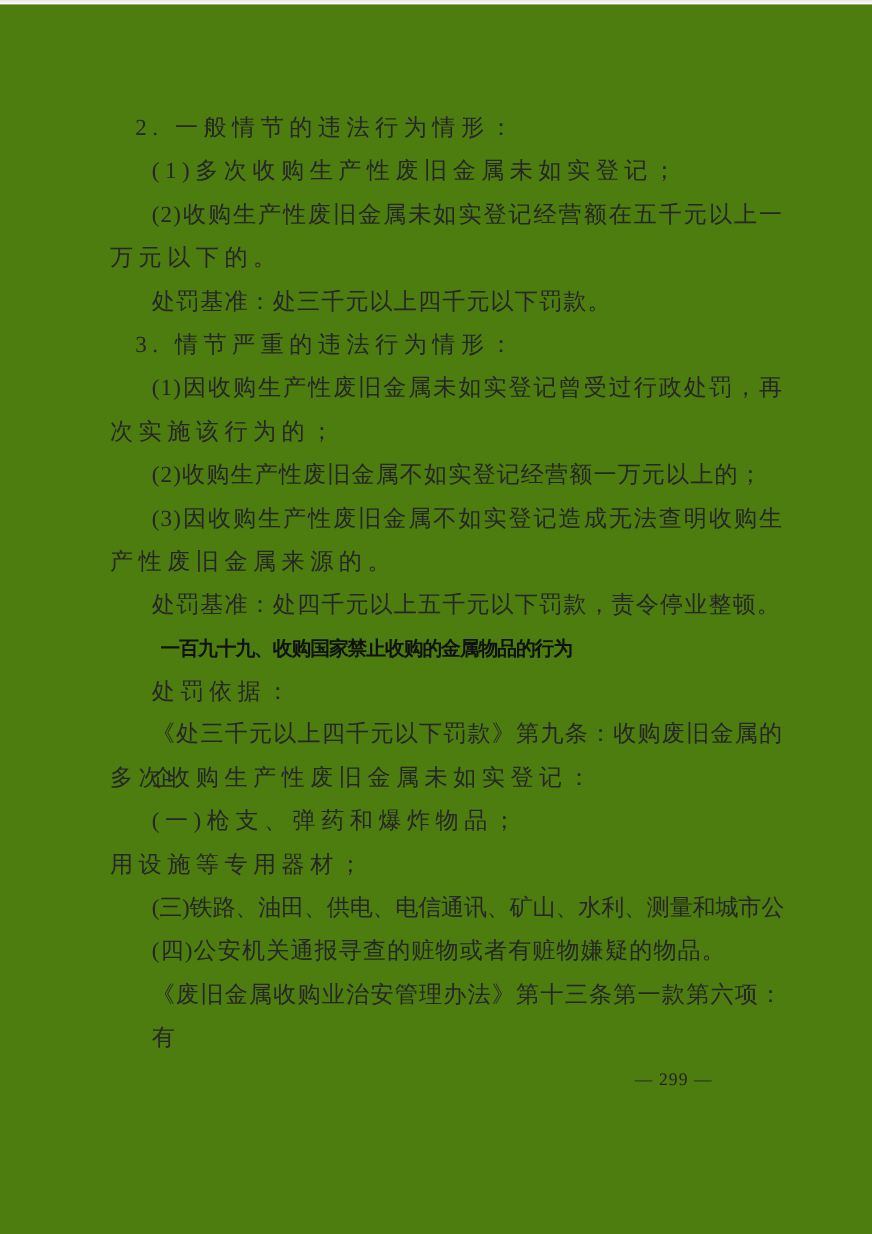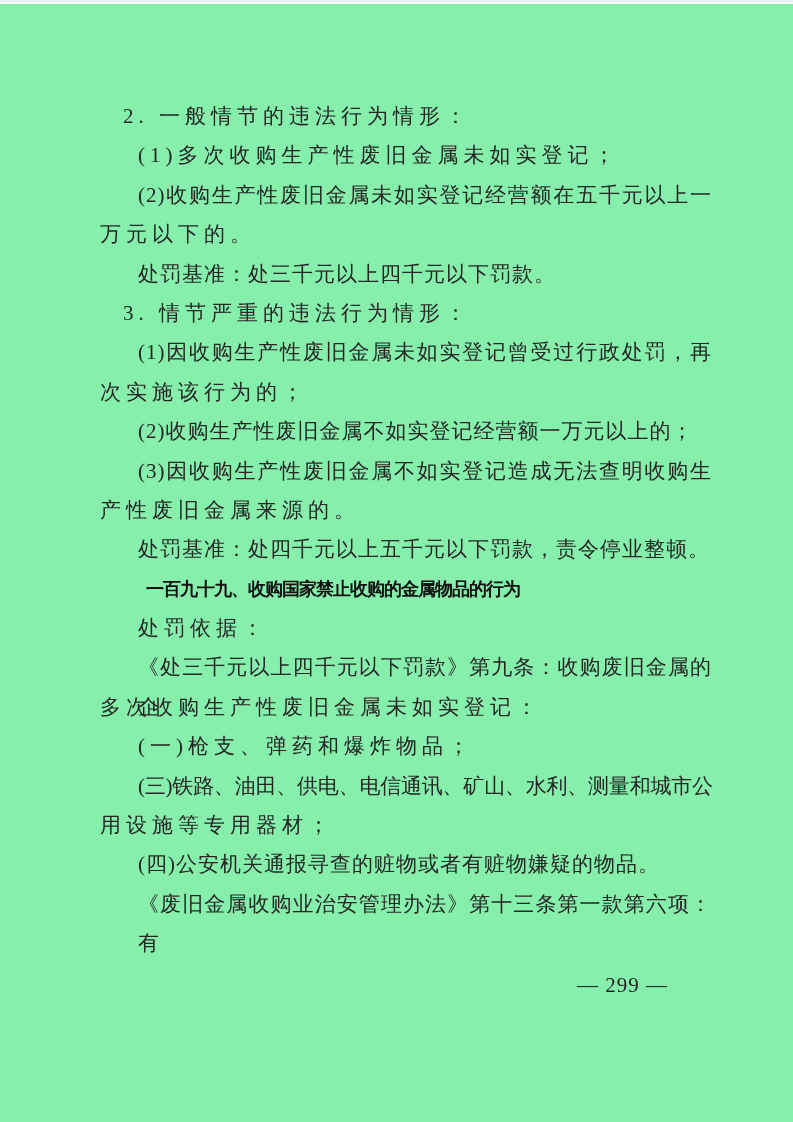--- a/index.html
+++ b/index.html
@@ -1,21 +1,21 @@
 <!DOCTYPE html>
 <html><head>
 <meta charset="utf-8">
 <style>
   html, body { margin: 0; padding: 0; background: #777; }
   .page {
     position: relative;
     width: 793px;
     height: 1122px;
     margin: 0 auto;
-    background: #86efac;
+    background: #4d7c0f;
     overflow: hidden;
     font-family: "Liberation Serif", "DejaVu Serif", serif;
     color: #262626;
   }
   
   .page::before {
     content: "";
     position: absolute;
     top: 0; left: 0; right: 0;
     height: 4px;
@@ -60,21 +60,21 @@
     font-size: 18px;
     letter-spacing: -1px;
     color: #111111;
     padding-left: 46px;
     white-space: nowrap;
   }
   .page-number {
     position: absolute;
     left: 577px;
     top: 973px;
-    font-size: 21px;
+    font-size: 16px;
     letter-spacing: 1px;
     color: #222222;
     white-space: nowrap;
   }
 </style>
 </head>
 <body>
 
 <div class="page">
   <div class="text-block">
@@ -88,19 +88,19 @@
       <div class="line body indent-none sp-loose">次实施该行为的；</div>
       <div class="line body indent-std sp-tight">(2)收购生产性废旧金属不如实登记经营额一万元以上的；</div>
       <div class="line body indent-std sp-stretch">(3)因收购生产性废旧金属不如实登记造成无法查明收购生</div>
       <div class="line body indent-none sp-loose">产性废旧金属来源的。</div>
       <div class="line body indent-std sp-tight">处罚基准：处四千元以上五千元以下罚款，责令停业整顿。</div>
       <div class="line heading indent-none">一百九十九、收购国家禁止收购的金属物品的行为</div>
       <div class="line body indent-std sp-loose">处罚依据：</div>
       <div class="line body indent-std sp-stretch">《处三千元以上四千元以下罚款》第九条：收购废旧金属的企</div>
       <div class="line body indent-none sp-loose">多次收购生产性废旧金属未如实登记：</div>
       <div class="line body indent-std sp-loose">(一)枪支、弹药和爆炸物品；</div>
+      <div class="line body indent-none sp-loose">用设施等专用器材；</div>
       <div class="line body indent-std sp-stretch-tight">(三)铁路、油田、供电、电信通讯、矿山、水利、测量和城市公</div>
-      <div class="line body indent-none sp-loose">用设施等专用器材；</div>
       <div class="line body indent-std sp-tight">(四)公安机关通报寻查的赃物或者有赃物嫌疑的物品。</div>
       <div class="line body indent-std sp-stretch">《废旧金属收购业治安管理办法》第十三条第一款第六项：有</div>
     </div>
   <div class="page-number">— 299 —</div>
 </div>
 
 </body></html>

